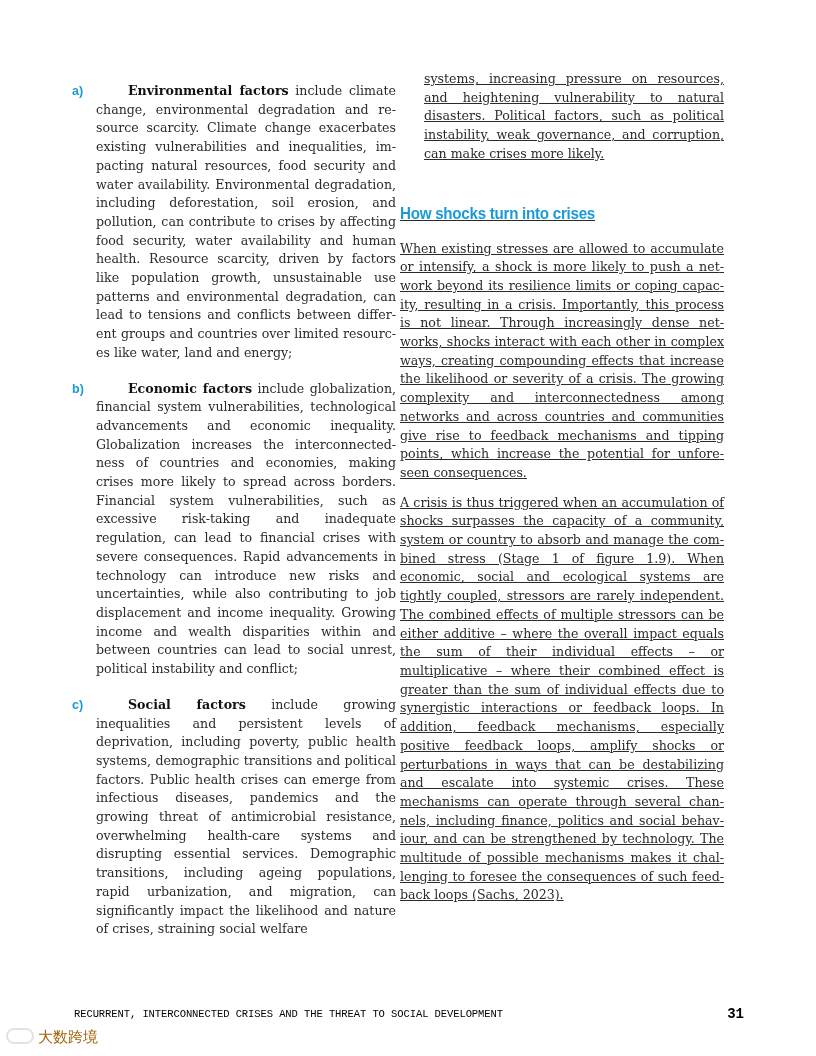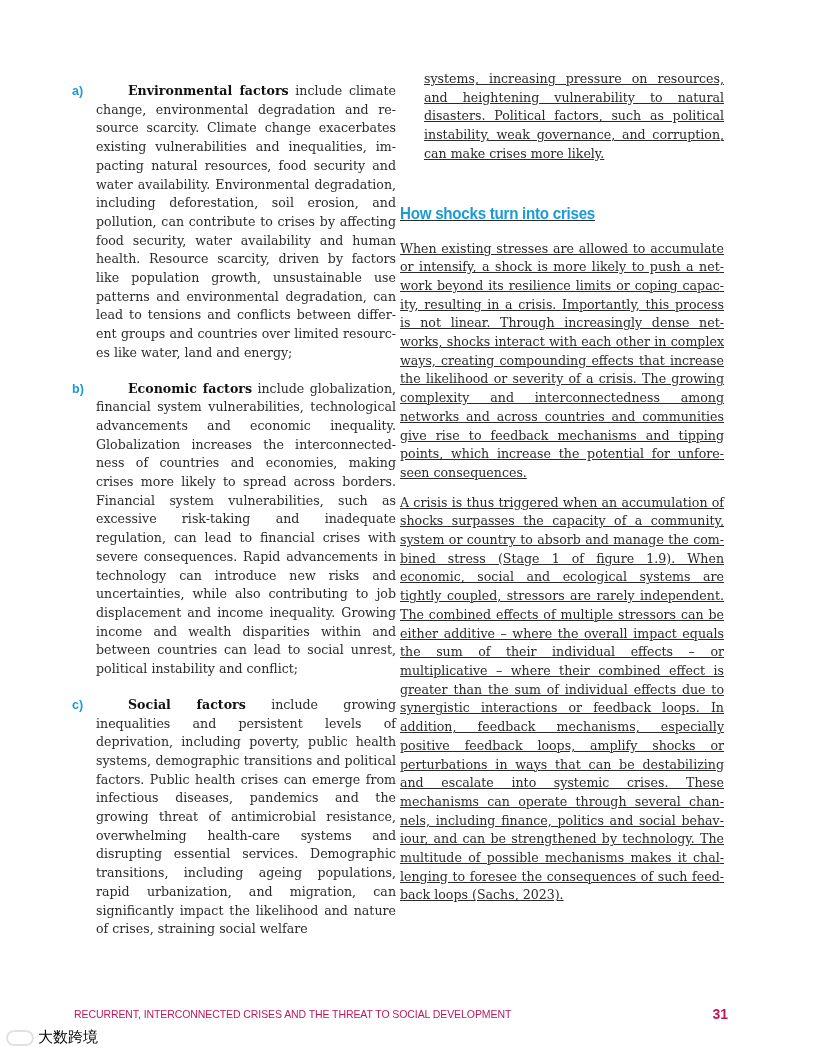--- a/index.html
+++ b/index.html
@@ -12,25 +12,25 @@
     .para { margin-bottom: 11px; }
     .list { list-style: none; margin: 0; padding: 0; }
     .list-item { position: relative; padding-left: 24px; margin: 12px 0 12px 0; text-align: justify; }
     .marker { position: absolute; left: 0; top: 0; color: #1a9bd7;
       font-family: "Liberation Sans", "DejaVu Sans", sans-serif; font-weight: bold; font-size: 12.5px; }
     .term { font-weight: bold; color: #111; margin-left: 32px; }
     .cont { padding-left: 24px; margin-bottom: 38px; }
     h2 { margin: 0 0 16px 0; color: #1a9bd7; font-family: "Liberation Sans", "DejaVu Sans", sans-serif;
       font-weight: bold; font-size: 16.5px; line-height: 22px; letter-spacing: -0.3px; transform: scaleX(0.92); transform-origin: left; }
     .footer { position: absolute; top: 1006px; left: 74px; width: 670px; height: 16px;
-      font-family: Liberation Sans, sans-serif; color: #be185d; }
+      font-family: Liberation Mono, monospace; color: #000000; }
     .footer-title { position: absolute; left: 0; top: 2px; font-size: 11.2px; letter-spacing: -0.1px; transform: scaleX(0.94); transform-origin: left; }
-    .page-number { position: absolute; right: 16px; top: 0; font-weight: bold; font-size: 14px; }
+    .page-number { position: absolute; right: 0; top: 0; font-weight: bold; font-size: 14px; }
     .watermark { position: absolute; left: 6px; top: 1028px; font-family: "DejaVu Sans", sans-serif;
-      color: #000000; font-size: 15px; display: flex; align-items: center; gap: 4px; }
+      color: #a16207; font-size: 15px; display: flex; gap: 4px; }
     .wm-logo { width: 28px; height: 16px; border: 2px solid #e2e2e2; border-radius: 8px; box-sizing: border-box; }
   </style>
 </head>
 <body>
 
 <div class="col col-left">
   <ul class="list">
     <li class="list-item">
       <span class="marker">a)</span>
       <p><span class="term">Environmental factors</span><span> include climate change, environmental degradation and re­source scarcity. Climate change exacerbates existing vulnerabilities and inequalities, im­pacting natural resources, food security and water availability. Environmental degrada­tion, including deforestation, soil erosion, and pollution, can contribute to crises by affect­ing food security, water availability and hu­man health. Resource scarcity, driven by fac­tors like population growth, unsustainable use patterns and environmental degradation, can lead to tensions and conflicts between differ­ent groups and countries over limited resourc­es like water, land and energy;</span></p>

